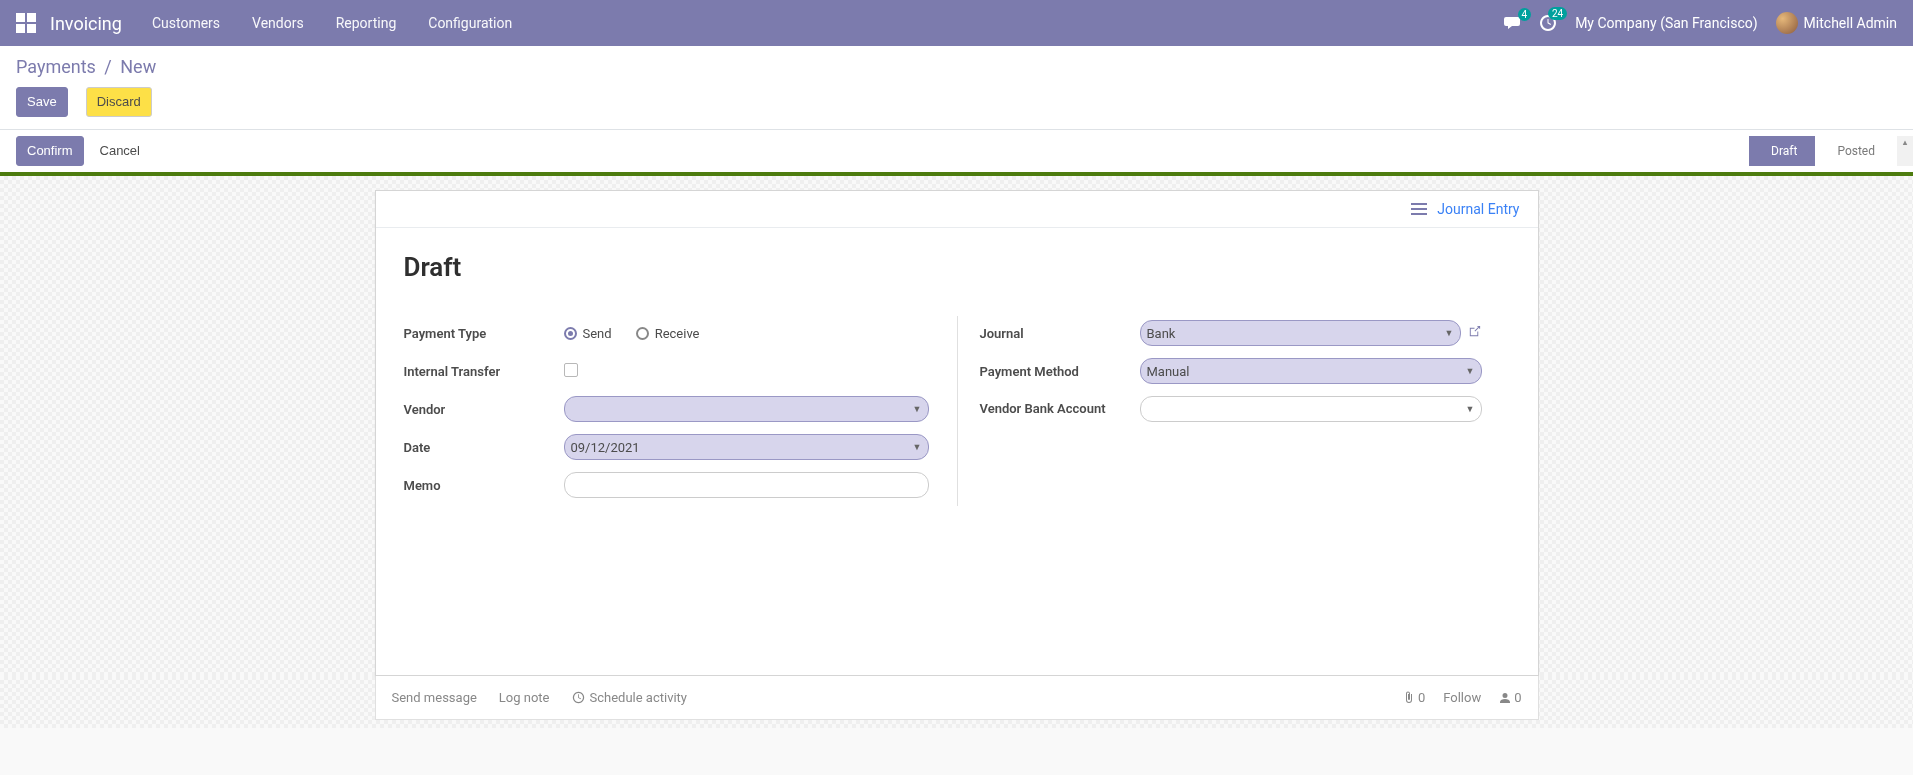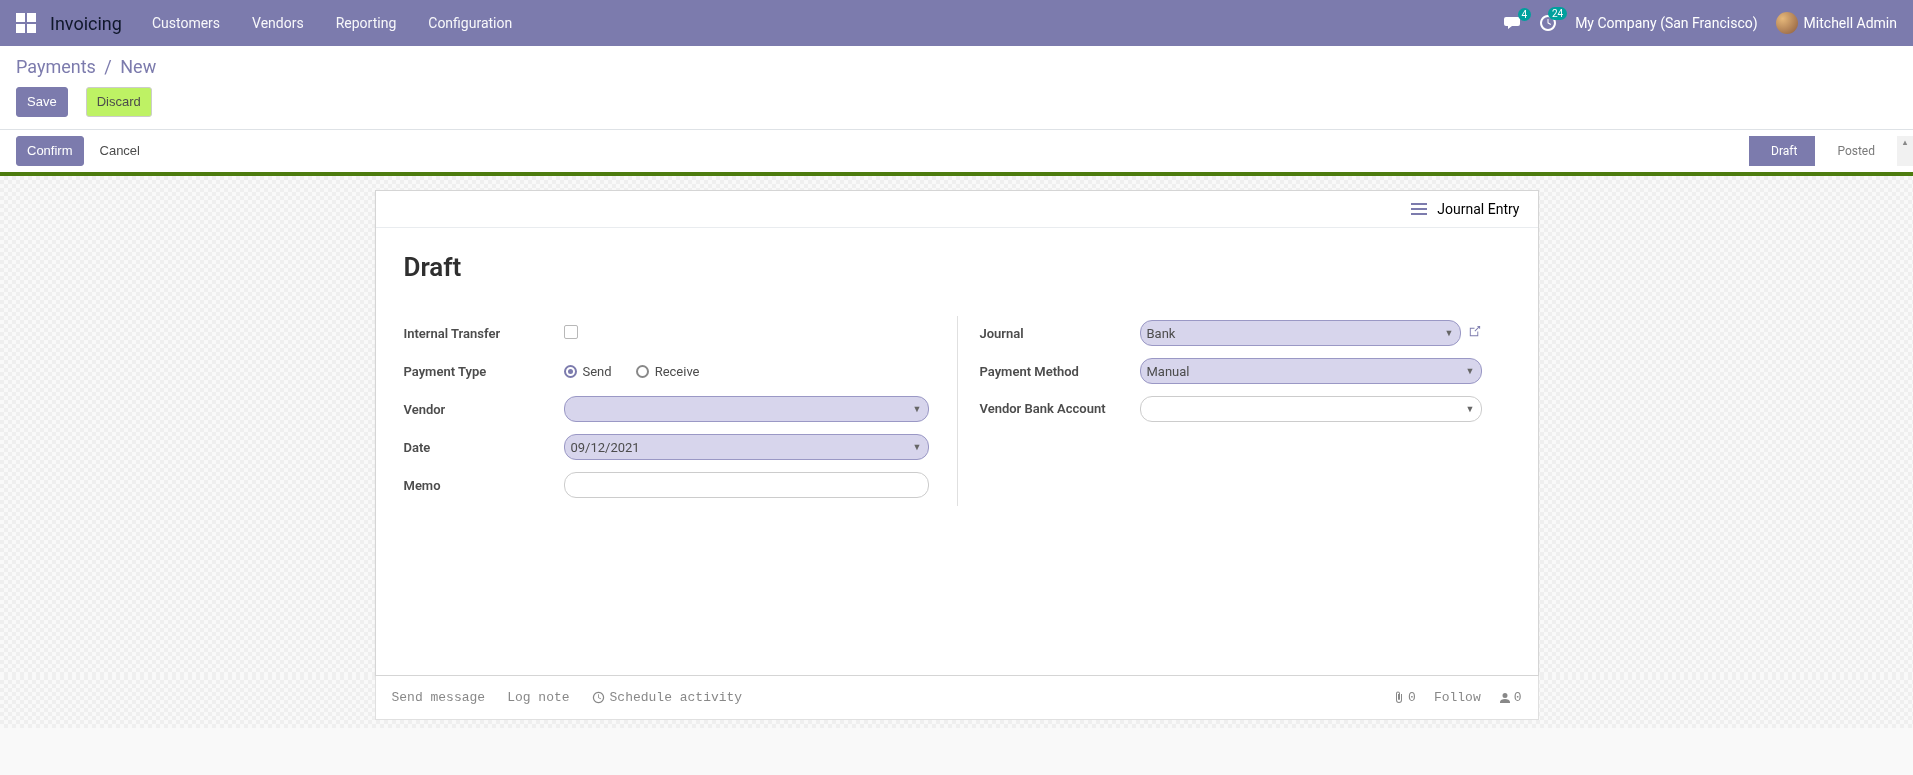--- a/index.html
+++ b/index.html
@@ -23,21 +23,21 @@
     display: grid;
     grid-template-columns: 1fr 1fr;
     grid-template-rows: 1fr 1fr;
     gap: 2px;
     margin-right: 14px;
   }
   .o_navbar .apps-icon span { background: #fff; }
   .o_navbar .brand {
     font-size: 18px;
     margin-right: 30px;
-    color: #0f172a;
+    color: #ffffff;
   }
   .o_navbar .menu { display: flex; gap: 32px; }
   .o_navbar .menu a {
     color: #fff;
     text-decoration: none;
     font-size: 14px;
     opacity: .95;
   }
   .o_navbar .spacer { flex: 1; }
   .o_systray {
@@ -81,21 +81,21 @@
   .o_breadcrumb .sep {
     color: #7c7bad;
     margin: 0 4px;
   }
   .o_cp_buttons { display: flex; gap: 18px; }
   .btn {
     display: inline-flex;
     align-items: center;
     justify-content: center;
     border: 1px solid #ccc;
-    background: #bef264;
+    background: #fde047;
     color: #4c4c4c;
     padding: 5px 10px;
     font-size: 13px;
     border-radius: 3px;
     cursor: pointer;
     line-height: 1.4;
   }
   .btn-primary {
     background: #7c7bad;
     border-color: #7c7bad;
@@ -176,21 +176,21 @@
   .o_sheet_toolbar {
     display:flex;
     justify-content:flex-end;
     border-bottom:1px solid #e9ecef;
     padding:10px 18px;
   }
   .stat-button {
     display:flex;
     align-items:center;
     gap:10px;
-    color:#000000;
+    color:#3b82f6;
     font-size:14px;
     justify-content:flex-end;
   }
   .stat-button .hamburger {
     display:flex; flex-direction:column; gap:3px;
   }
   .stat-button .hamburger span{
     width:16px; height:2px; background:#7c7bad;
   }
   .o_form_body{
@@ -276,21 +276,20 @@
   .o_chatter .left { display:flex; gap:22px; align-items:center;}
   .o_chatter .right { margin-left:auto; display:flex; gap:18px; align-items:center;}
   .pool-wrap{display:flex;justify-content:center;background-image:
       linear-gradient(45deg, #efefef 25%, transparent 25%),
       linear-gradient(-45deg, #efefef 25%, transparent 25%),
       linear-gradient(45deg, transparent 75%, #efefef 75%),
       linear-gradient(-45deg, transparent 75%, #efefef 75%);
     background-size: 8px 8px;
     background-position: 0 0, 0 4px, 4px -4px, -4px 0;
     padding-bottom:8px;
-    font-family:Liberation Mono, monospace;
    }
 </style>
 </head>
 <body>
 
 <div class="o_navbar">
   <div class="apps-icon">
     <span></span>
       <span></span>
       <span></span>
@@ -361,36 +360,36 @@
         <span>Journal Entry</span>
       </div>
     </div>
     <div class="o_form_body">
       <div class="o_title">Draft</div>
 
       <div class="o_group_row">
 
         <div class="o_group">
           <div class="o_field_row">
-            <div class="o_label">Internal Transfer</div>
-            <div class="o_value">
-              <span class="o_checkbox"></span>
-            </div>
-          </div>
-          <div class="o_field_row">
             <div class="o_label">Payment Type</div>
             <div class="o_value o_radio_group">
               <label class="o_radio checked">
                 <span class="dot"></span>
                 <span>Send</span>
               </label>
               <label class="o_radio">
                 <span class="dot"></span>
                 <span>Receive</span>
               </label>
+            </div>
+          </div>
+          <div class="o_field_row">
+            <div class="o_label">Internal Transfer</div>
+            <div class="o_value">
+              <span class="o_checkbox"></span>
             </div>
           </div>
           <div class="o_field_row">
             <div class="o_label">Vendor</div>
             <div class="o_value">
               <div class="o_select o_m2o_required">
                 <span></span>
                 <span class="caret">▼</span>
               </div>
             </div>

